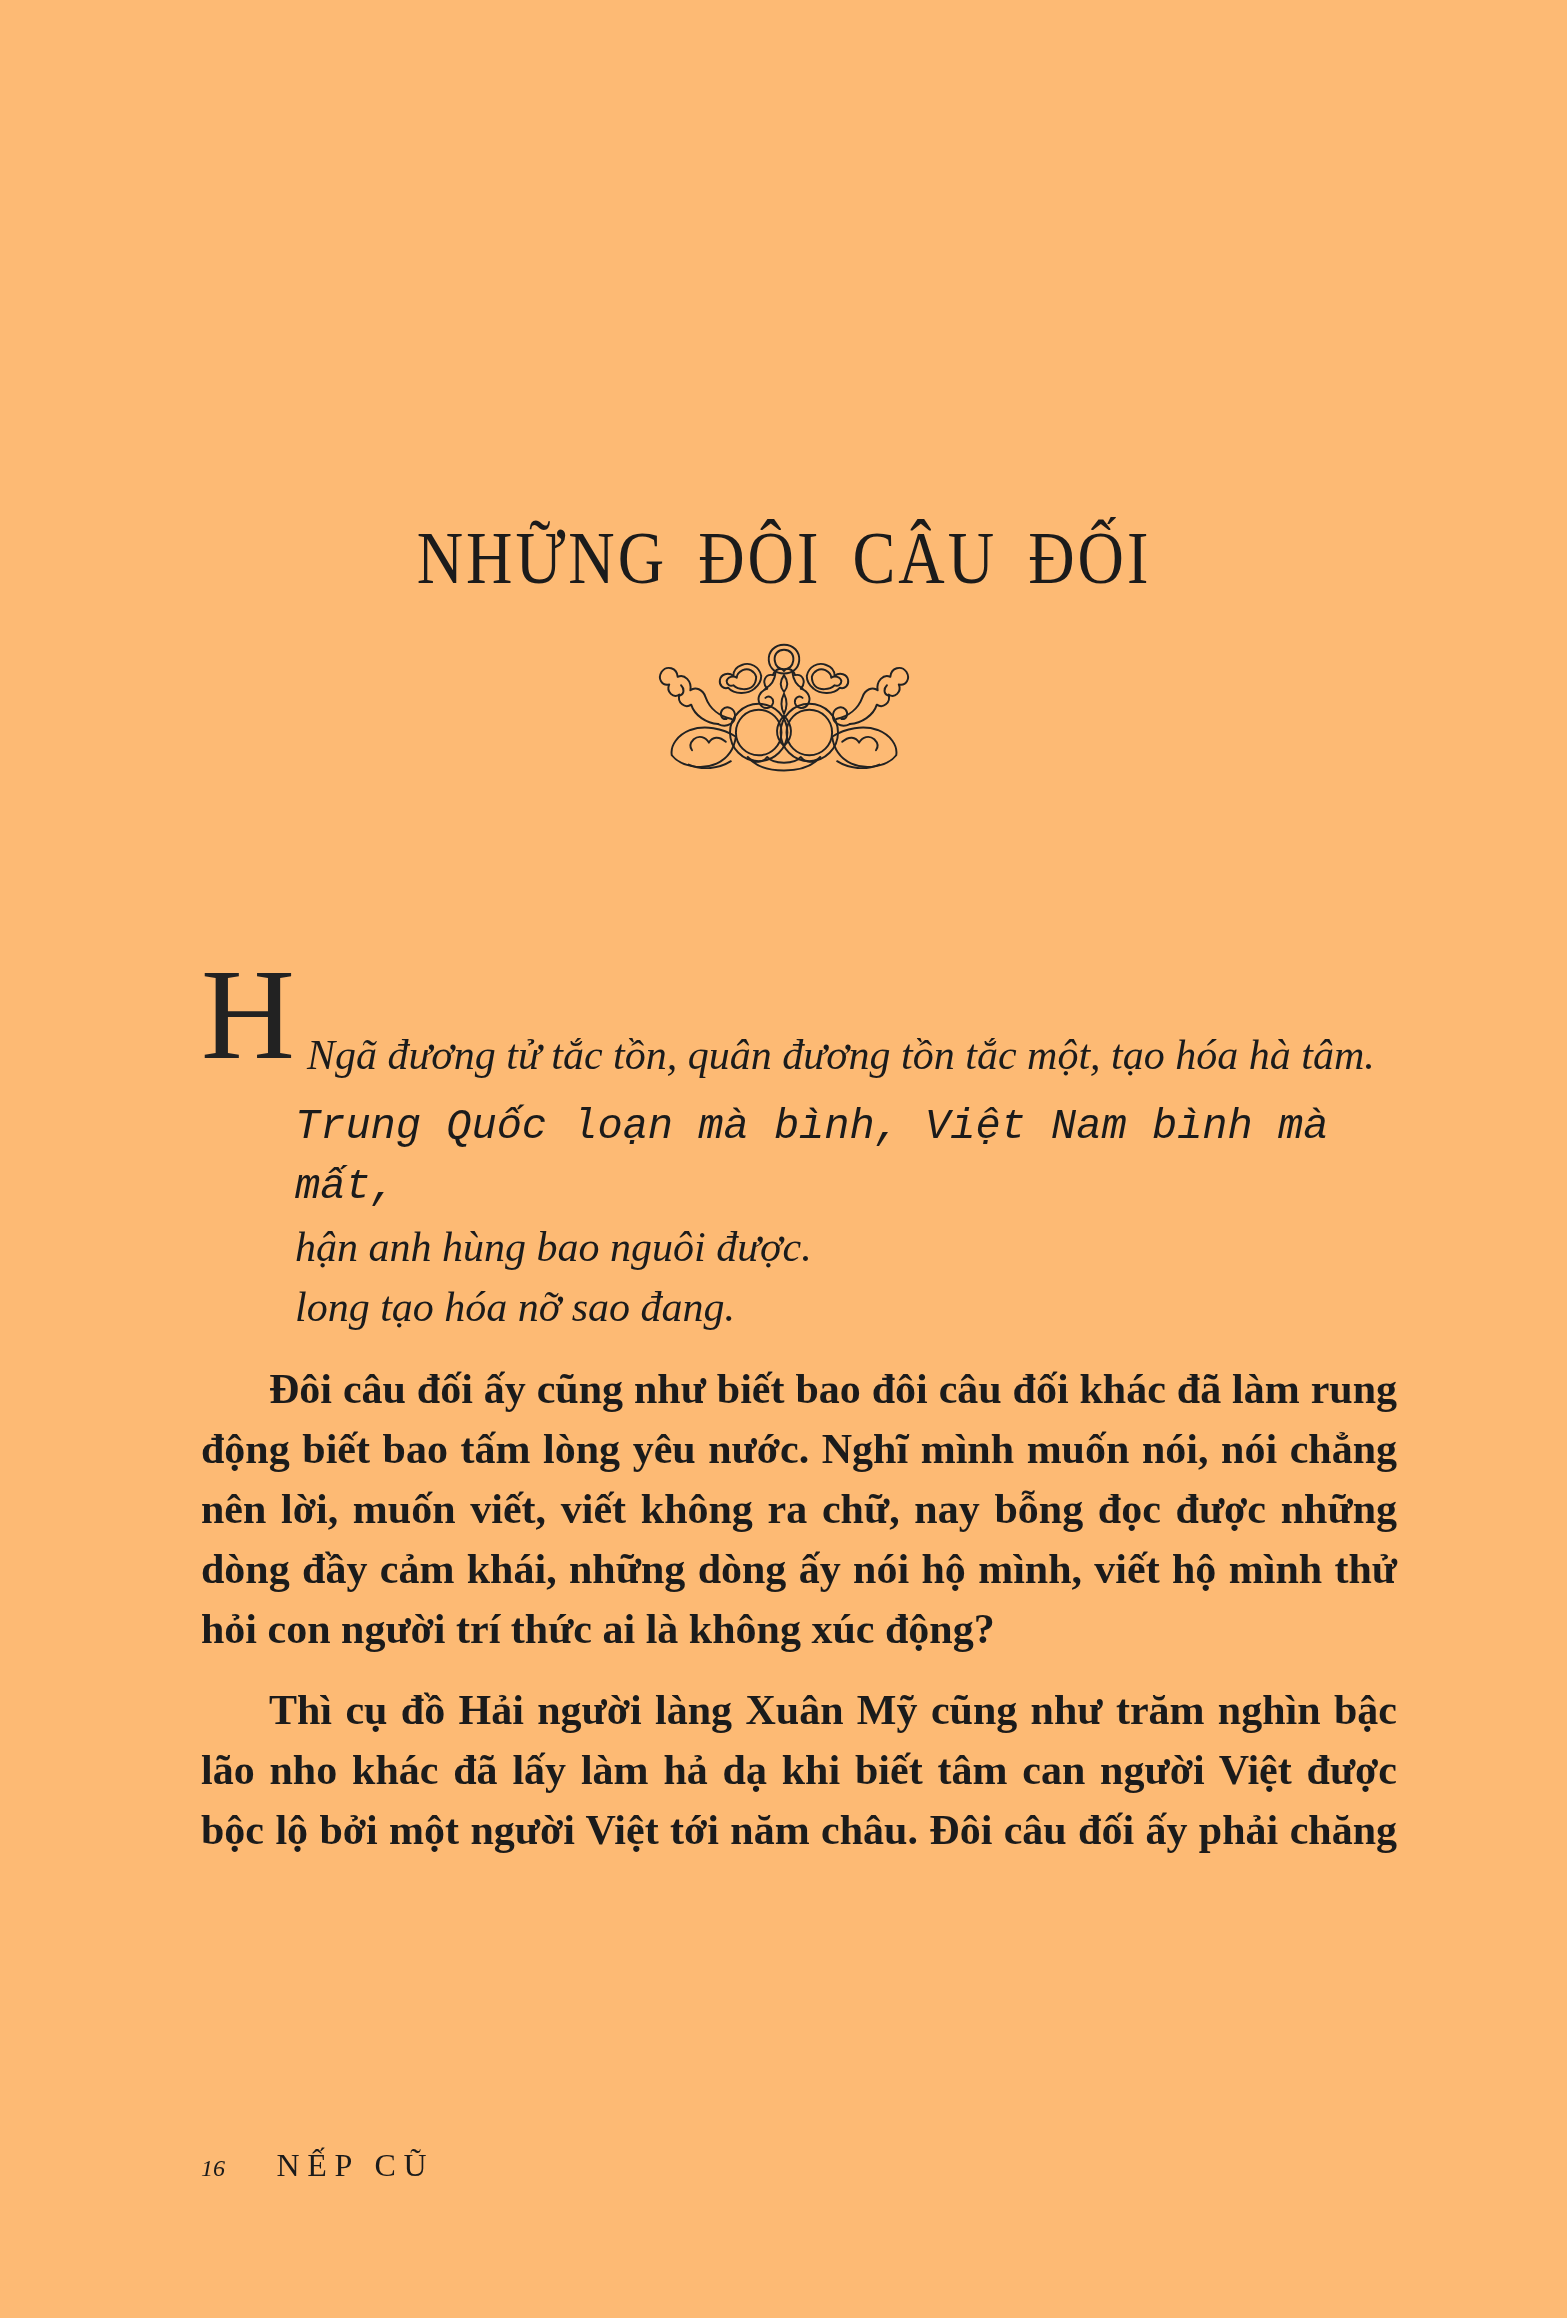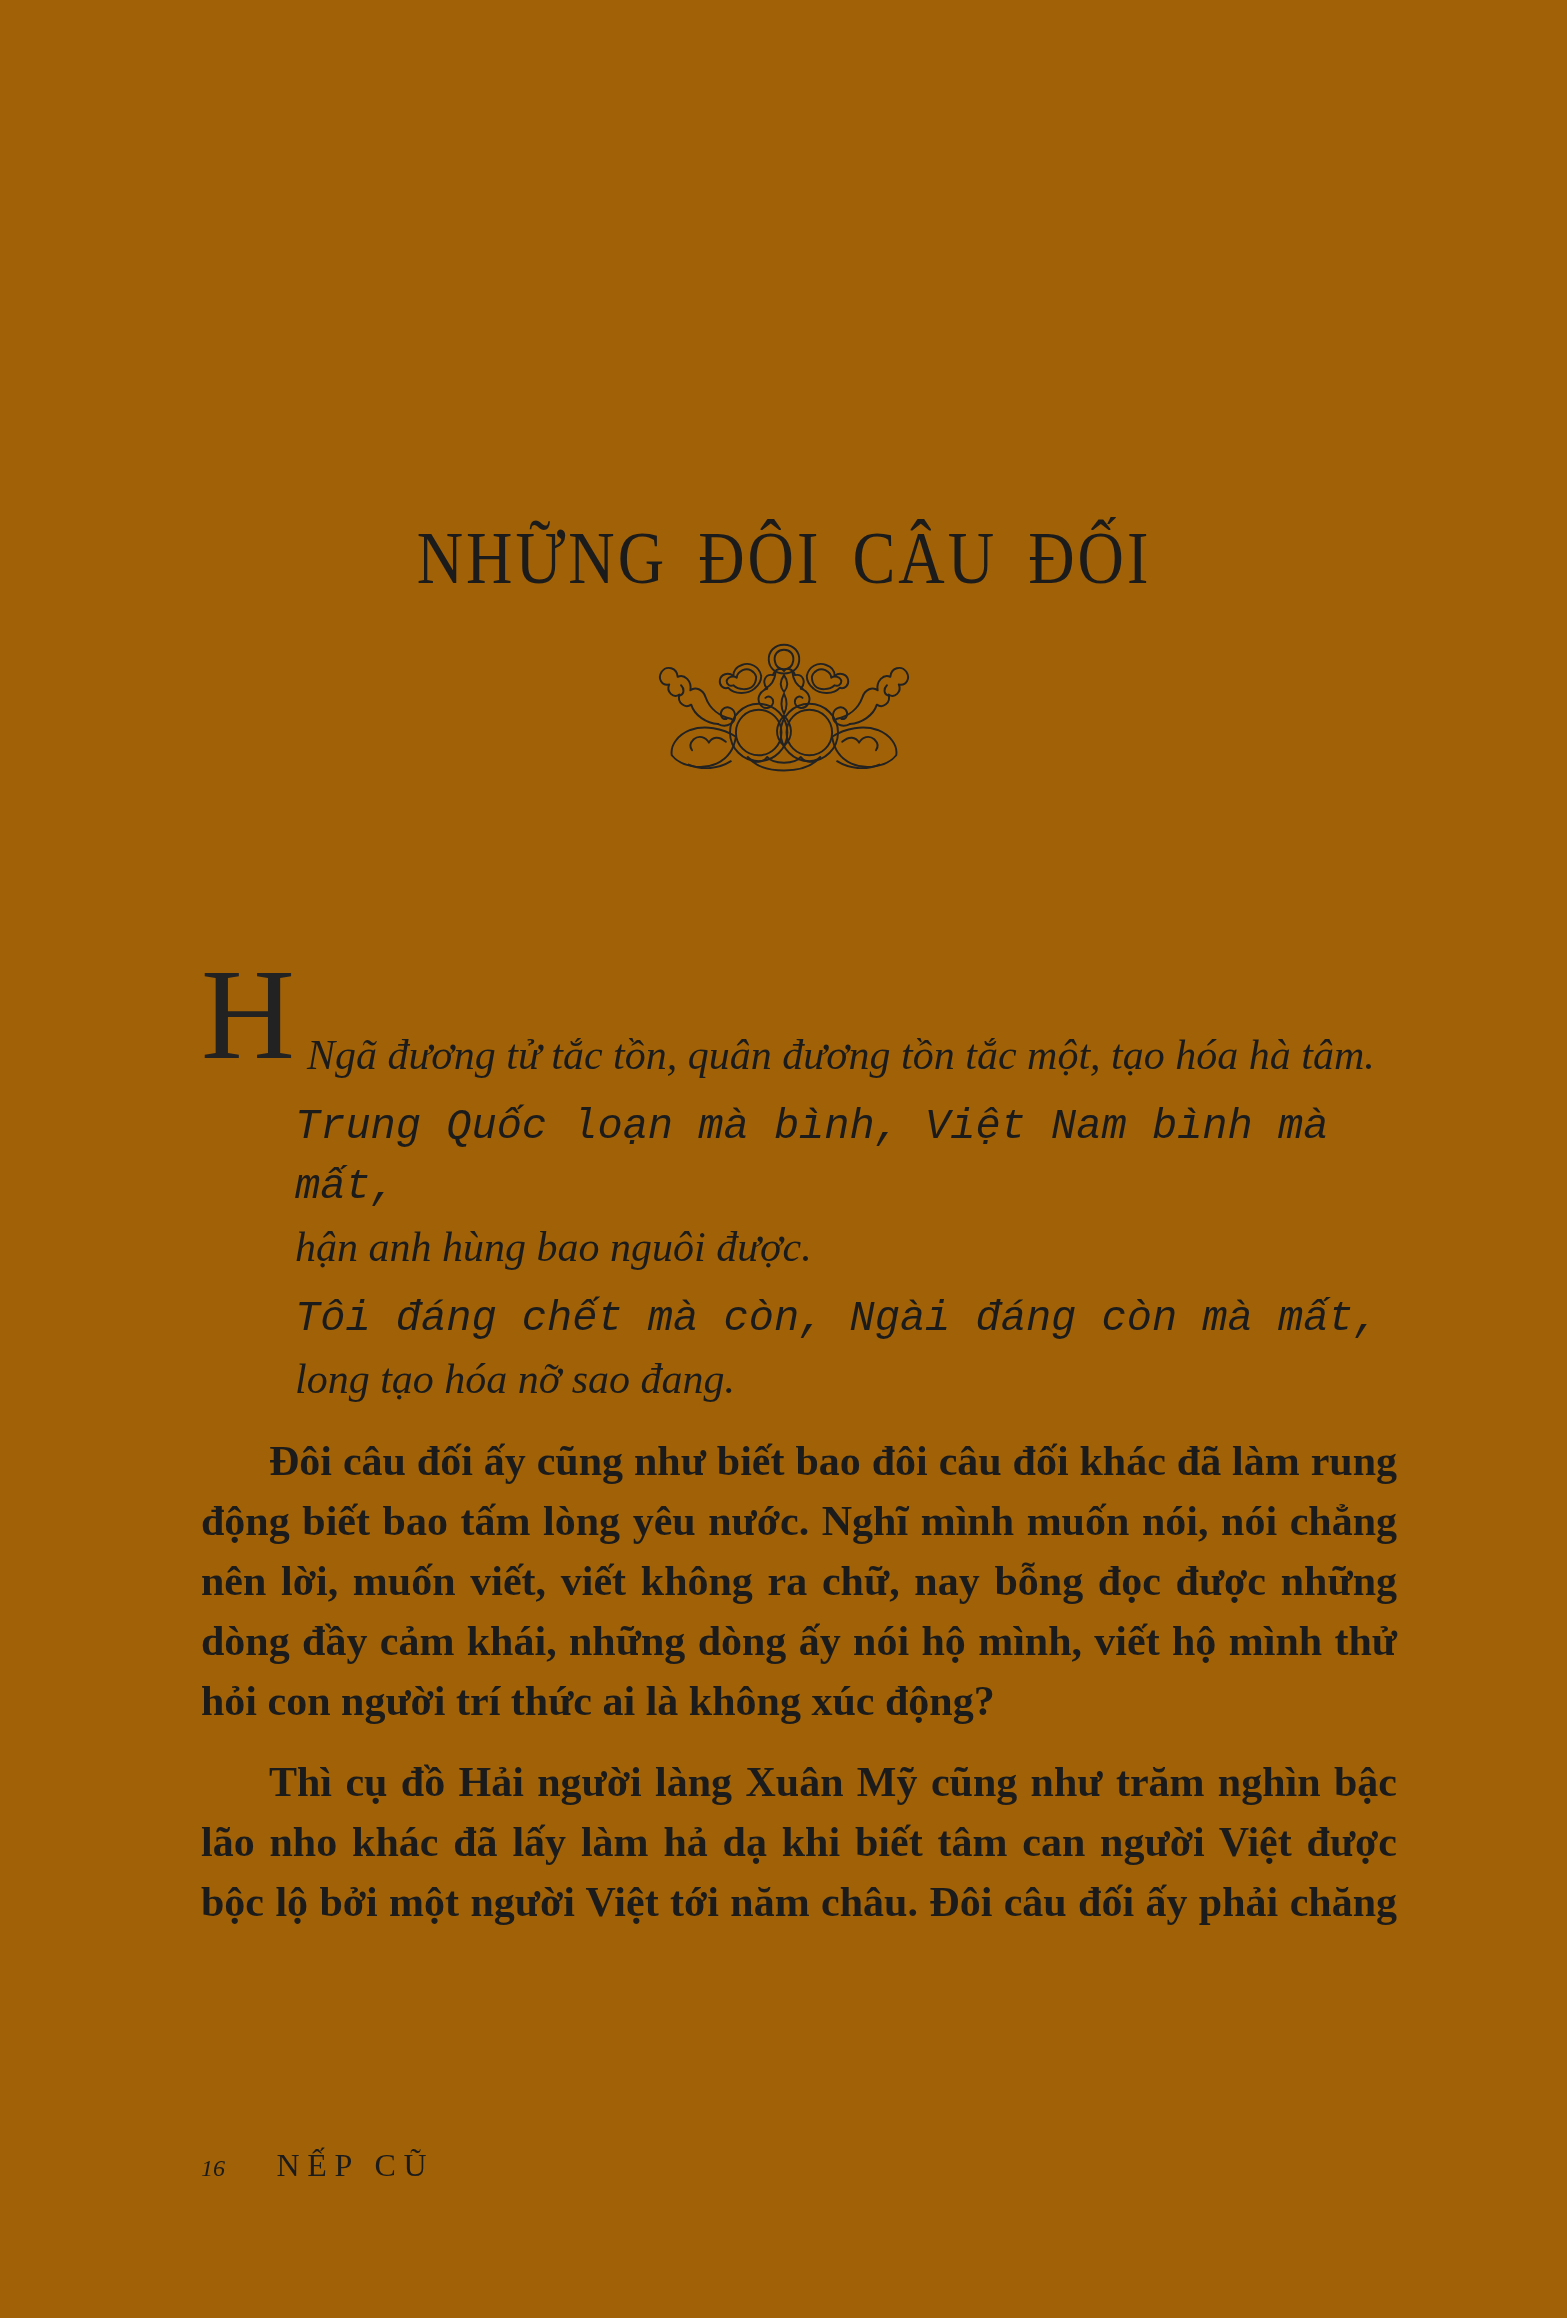--- a/index.html
+++ b/index.html
@@ -4,21 +4,21 @@
 <style>
   html, body {
     margin: 0;
     padding: 0;
     background: #ffffff;
   }
   .page {
     position: relative;
     width: 1568px;
     height: 2319px;
-    background: #a16207;
+    background: #fdba74;
     color: #1b1b1b;
     font-family: "Liberation Serif", "DejaVu Serif", serif;
     overflow: hidden;
   }
 
   
   .chapter-title {
     position: absolute;
     top: 522px;
     left: 0;
@@ -140,21 +140,20 @@
   </div>
 
   <main class="text-block">
 
     <p class="para para-first"><span class="dropcap">H</span></p>
 
     <div class="verse">
       <div class="verse-line">Ngã đương tử tắc tồn, quân đương tồn tắc một, tạo hóa hà tâm.</div>
       <div class="verse-line group-start">Trung Quốc loạn mà bình, Việt Nam bình mà mất,</div>
       <div class="verse-line">hận anh hùng bao nguôi được.</div>
-      <div class="verse-line group-start">Tôi đáng chết mà còn, Ngài đáng còn mà mất,</div>
       <div class="verse-line">long tạo hóa nỡ sao đang.</div>
     </div>
 
     <p class="para indent p2">Đôi câu đối ấy cũng như biết bao đôi câu đối khác đã làm rung động biết bao tấm lòng yêu nước. Nghĩ mình muốn nói, nói chẳng nên lời, muốn viết, viết không ra chữ, nay bỗng đọc được những dòng đầy cảm khái, những dòng ấy nói hộ mình, viết hộ mình thử hỏi con người trí thức ai là không xúc động?</p>
     <p class="para indent p3">Thì cụ đồ Hải người làng Xuân Mỹ cũng như trăm nghìn bậc lão nho khác đã lấy làm hả dạ khi biết tâm can người Việt được bộc lộ bởi một người Việt tới năm châu. Đôi câu đối ấy phải chăng</p>
 
   </main>
 
   <footer class="footer">
     <span class="pg-num">16</span>

